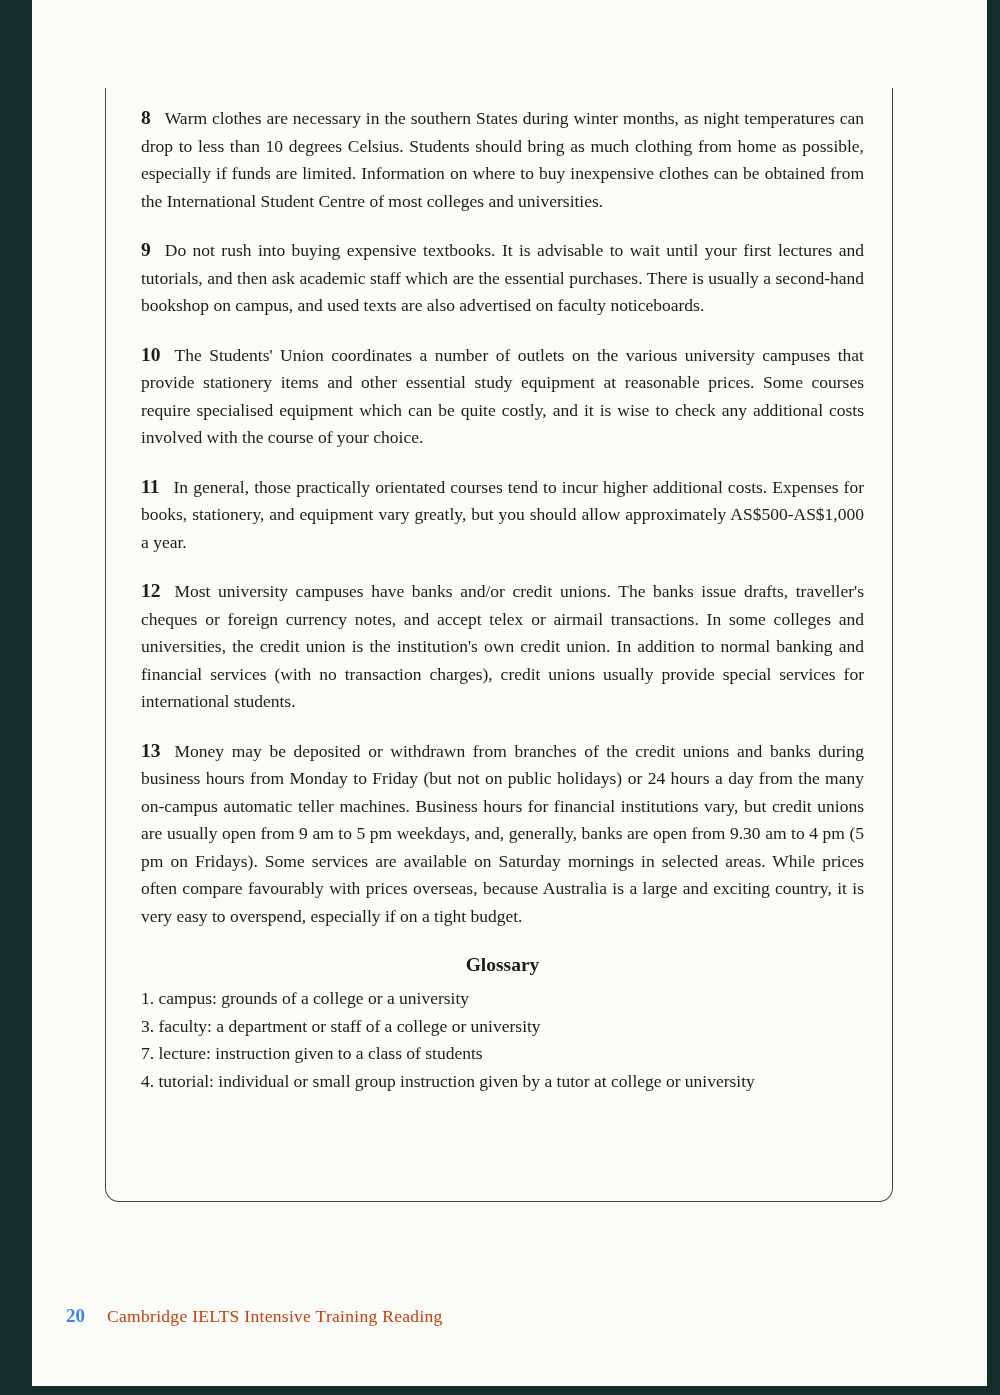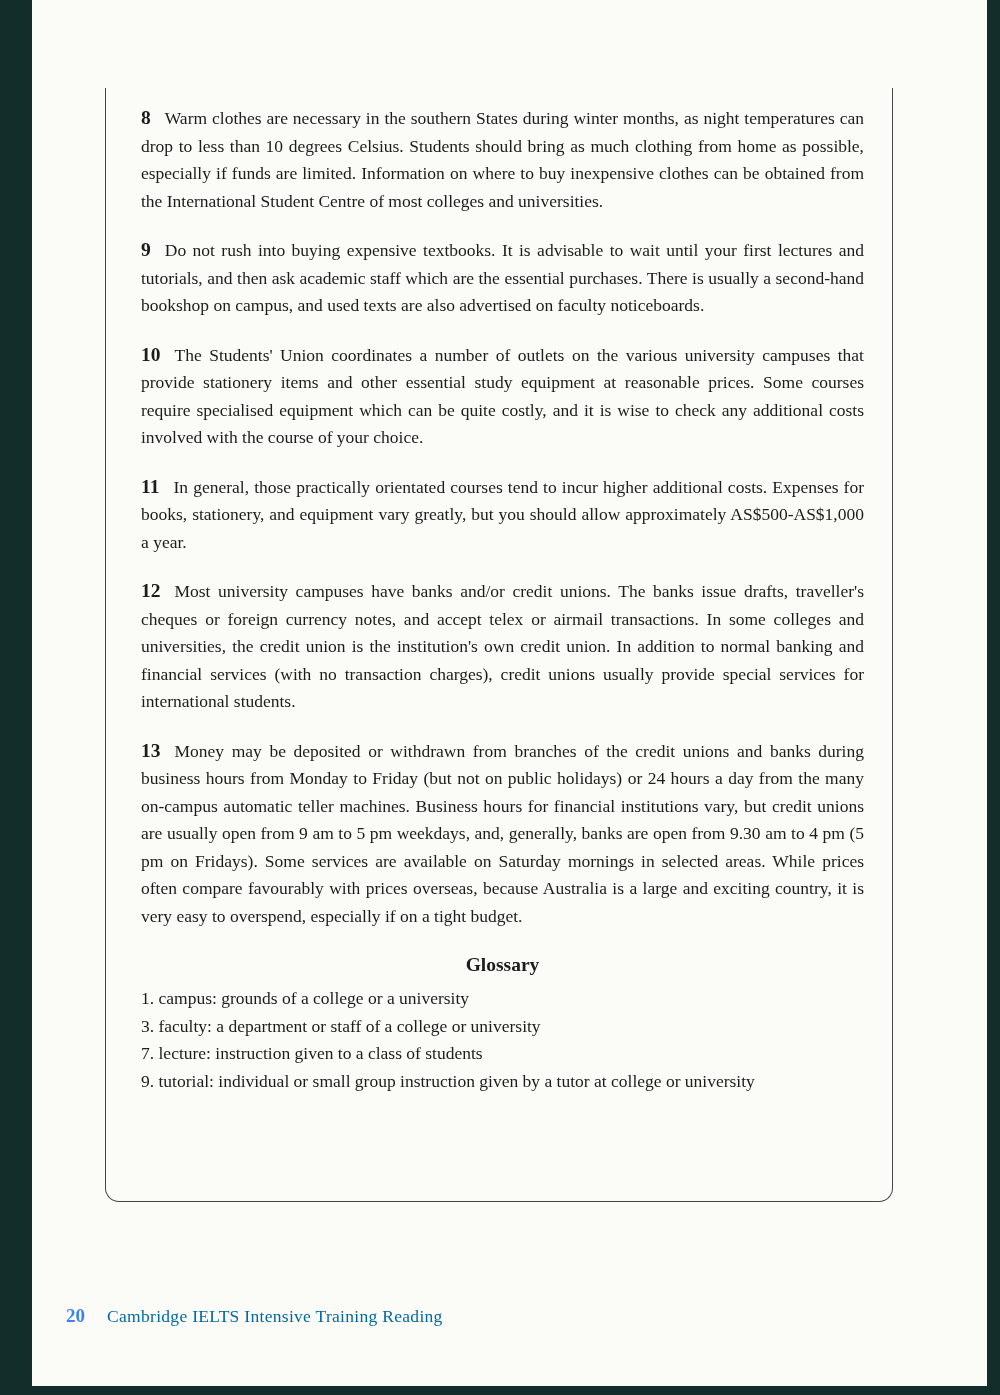--- a/index.html
+++ b/index.html
@@ -72,21 +72,21 @@
     width: 800px;
     z-index: 2;
   }
   .footer .page-num {
     font-weight: 700;
     font-size: 19px;
     color: #3b82f6;
   }
   .footer .book-title {
     font-size: 17.5px;
-    color: #0369a1;
+    color: #c2410c;
     margin-left: 22px;
     letter-spacing: 0.3px;
   }
 </style>
 </head>
 <body>
 
 <div class="page">
 
   <div class="edge edge-left"></div>
@@ -105,21 +105,21 @@
 
     <p class="para"><span class="num">12</span><span class="ptext">Most university campuses have banks and/or credit unions. The banks issue drafts, traveller's cheques or foreign currency notes, and accept telex or airmail transactions. In some colleges and universities, the credit union is the institution's own credit union. In addition to normal banking and financial services (with no transaction charges), credit unions usually provide special services for international students.</span></p>
 
     <p class="para"><span class="num">13</span><span class="ptext">Money may be deposited or withdrawn from branches of the credit unions and banks during business hours from Monday to Friday (but not on public holidays) or 24 hours a day from the many on-campus automatic teller machines. Business hours for financial institutions vary, but credit unions are usually open from 9 am to 5 pm weekdays, and, generally, banks are open from 9.30 am to 4 pm (5 pm on Fridays). Some services are available on Saturday mornings in selected areas. While prices often compare favourably with prices overseas, because Australia is a large and exciting country, it is very easy to overspend, especially if on a tight budget.</span></p>
 
     <h3 class="glossary-title">Glossary</h3>
 
     <div class="glossary-item">1. campus: grounds of a college or a university</div>
     <div class="glossary-item">3. faculty: a department or staff of a college or university</div>
     <div class="glossary-item">7. lecture: instruction given to a class of students</div>
-    <div class="glossary-item">9. tutorial: individual or small group instruction given by a tutor at college or university</div>
+    <div class="glossary-item">4. tutorial: individual or small group instruction given by a tutor at college or university</div>
 
   </div>
 
   <div class="footer">
     <span class="page-num">20</span><span class="book-title">Cambridge IELTS Intensive Training Reading</span>
   </div>
 
 </div>
 
 </body></html>

